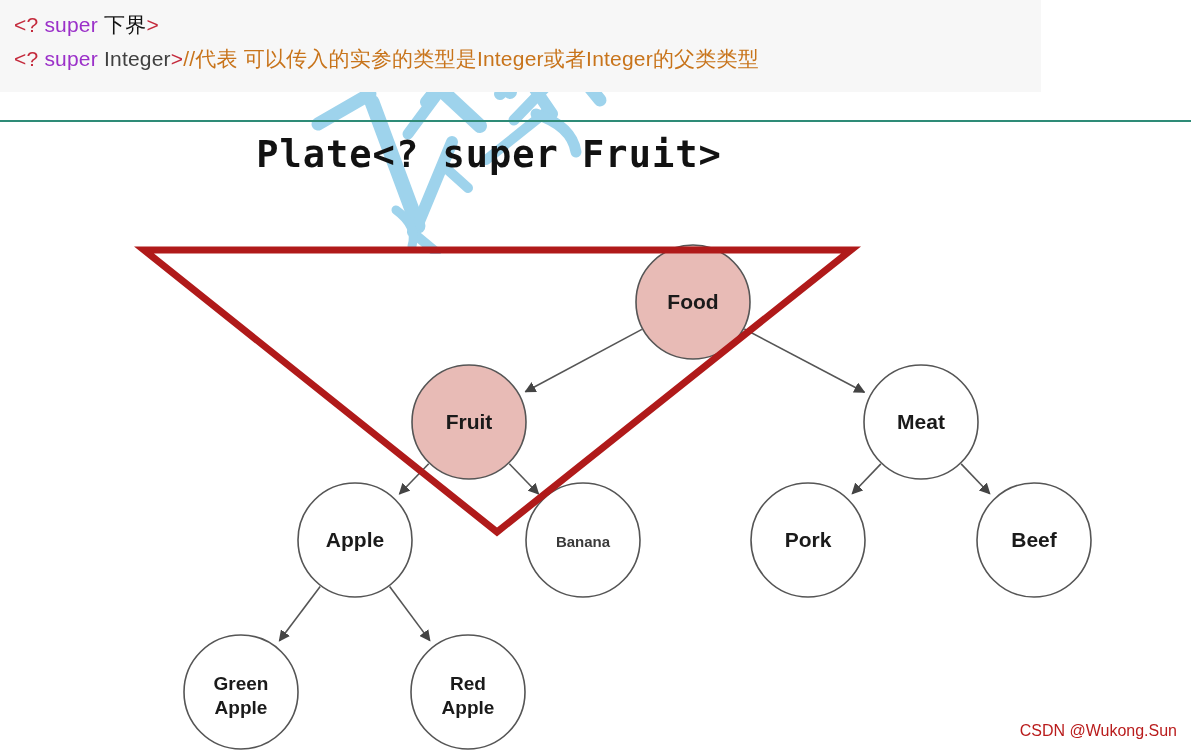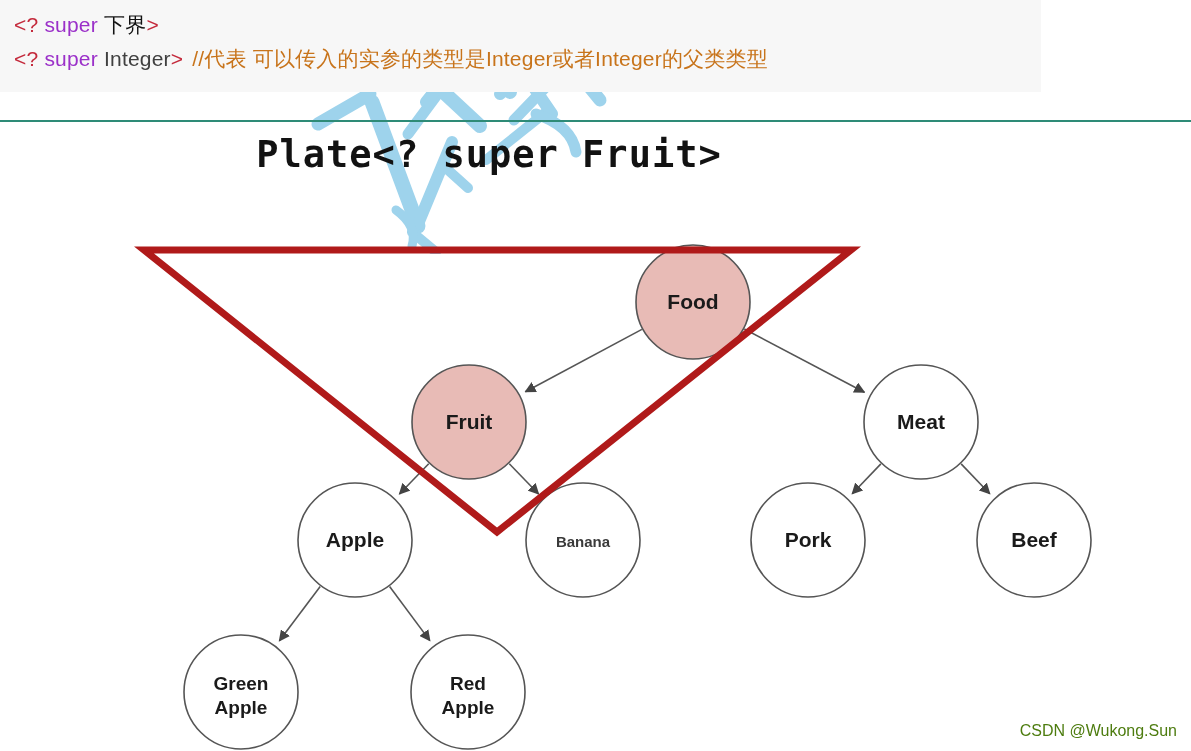--- a/index.html
+++ b/index.html
@@ -31,21 +31,21 @@
     font-family: "Liberation Sans", "DejaVu Sans", sans-serif;
     font-size: 21px;
     line-height: 34px;
     white-space: nowrap;
     letter-spacing: 0.2px;
   }
   .tok-punct  { color: #c42a3c; }
   .tok-kw     { color: #9b30c9; }
   .tok-plain  { color: #111111; }
   .tok-type   { color: #404040; }
-  .tok-comment{ color: #c8741b; margin-left: 9px; }
+  .tok-comment{ color: #c8741b; }
 
   
   #divider {
     position: absolute;
     left: 0; top: 120px;
     width: 1191px;
     height: 2px;
     background: #2e8b77;
     z-index: 3;
   }
@@ -102,21 +102,21 @@
   .node-label.sz-lg { font-size: 21px; }
   .node-label.sz-md { font-size: 19px; }
   .node-label.sz-sm { font-size: 15px; font-weight: bold; fill: #3a3a3a; }
 
   
   #credit {
     position: absolute;
     right: 14px; bottom: 11px;
     font-family: "Liberation Sans", "DejaVu Sans", sans-serif;
     font-size: 16px;
-    color: #4d7c0f;
+    color: #b91c1c;
     z-index: 6;
     white-space: nowrap;
   }
 </style>
 </head>
 <body>
 
 <div id="code-block">
   <div class="code-line" id="code-line-1"><span class="tok-punct">&lt;? </span><span class="tok-kw">super </span><span class="tok-plain">下界</span><span class="tok-punct">&gt;</span></div>
   <div class="code-line" id="code-line-2"><span class="tok-punct">&lt;? </span><span class="tok-kw">super </span><span class="tok-type">Integer</span><span class="tok-punct">&gt;</span><span class="tok-comment">//代表 可以传入的实参的类型是Integer或者Integer的父类类型</span></div>

